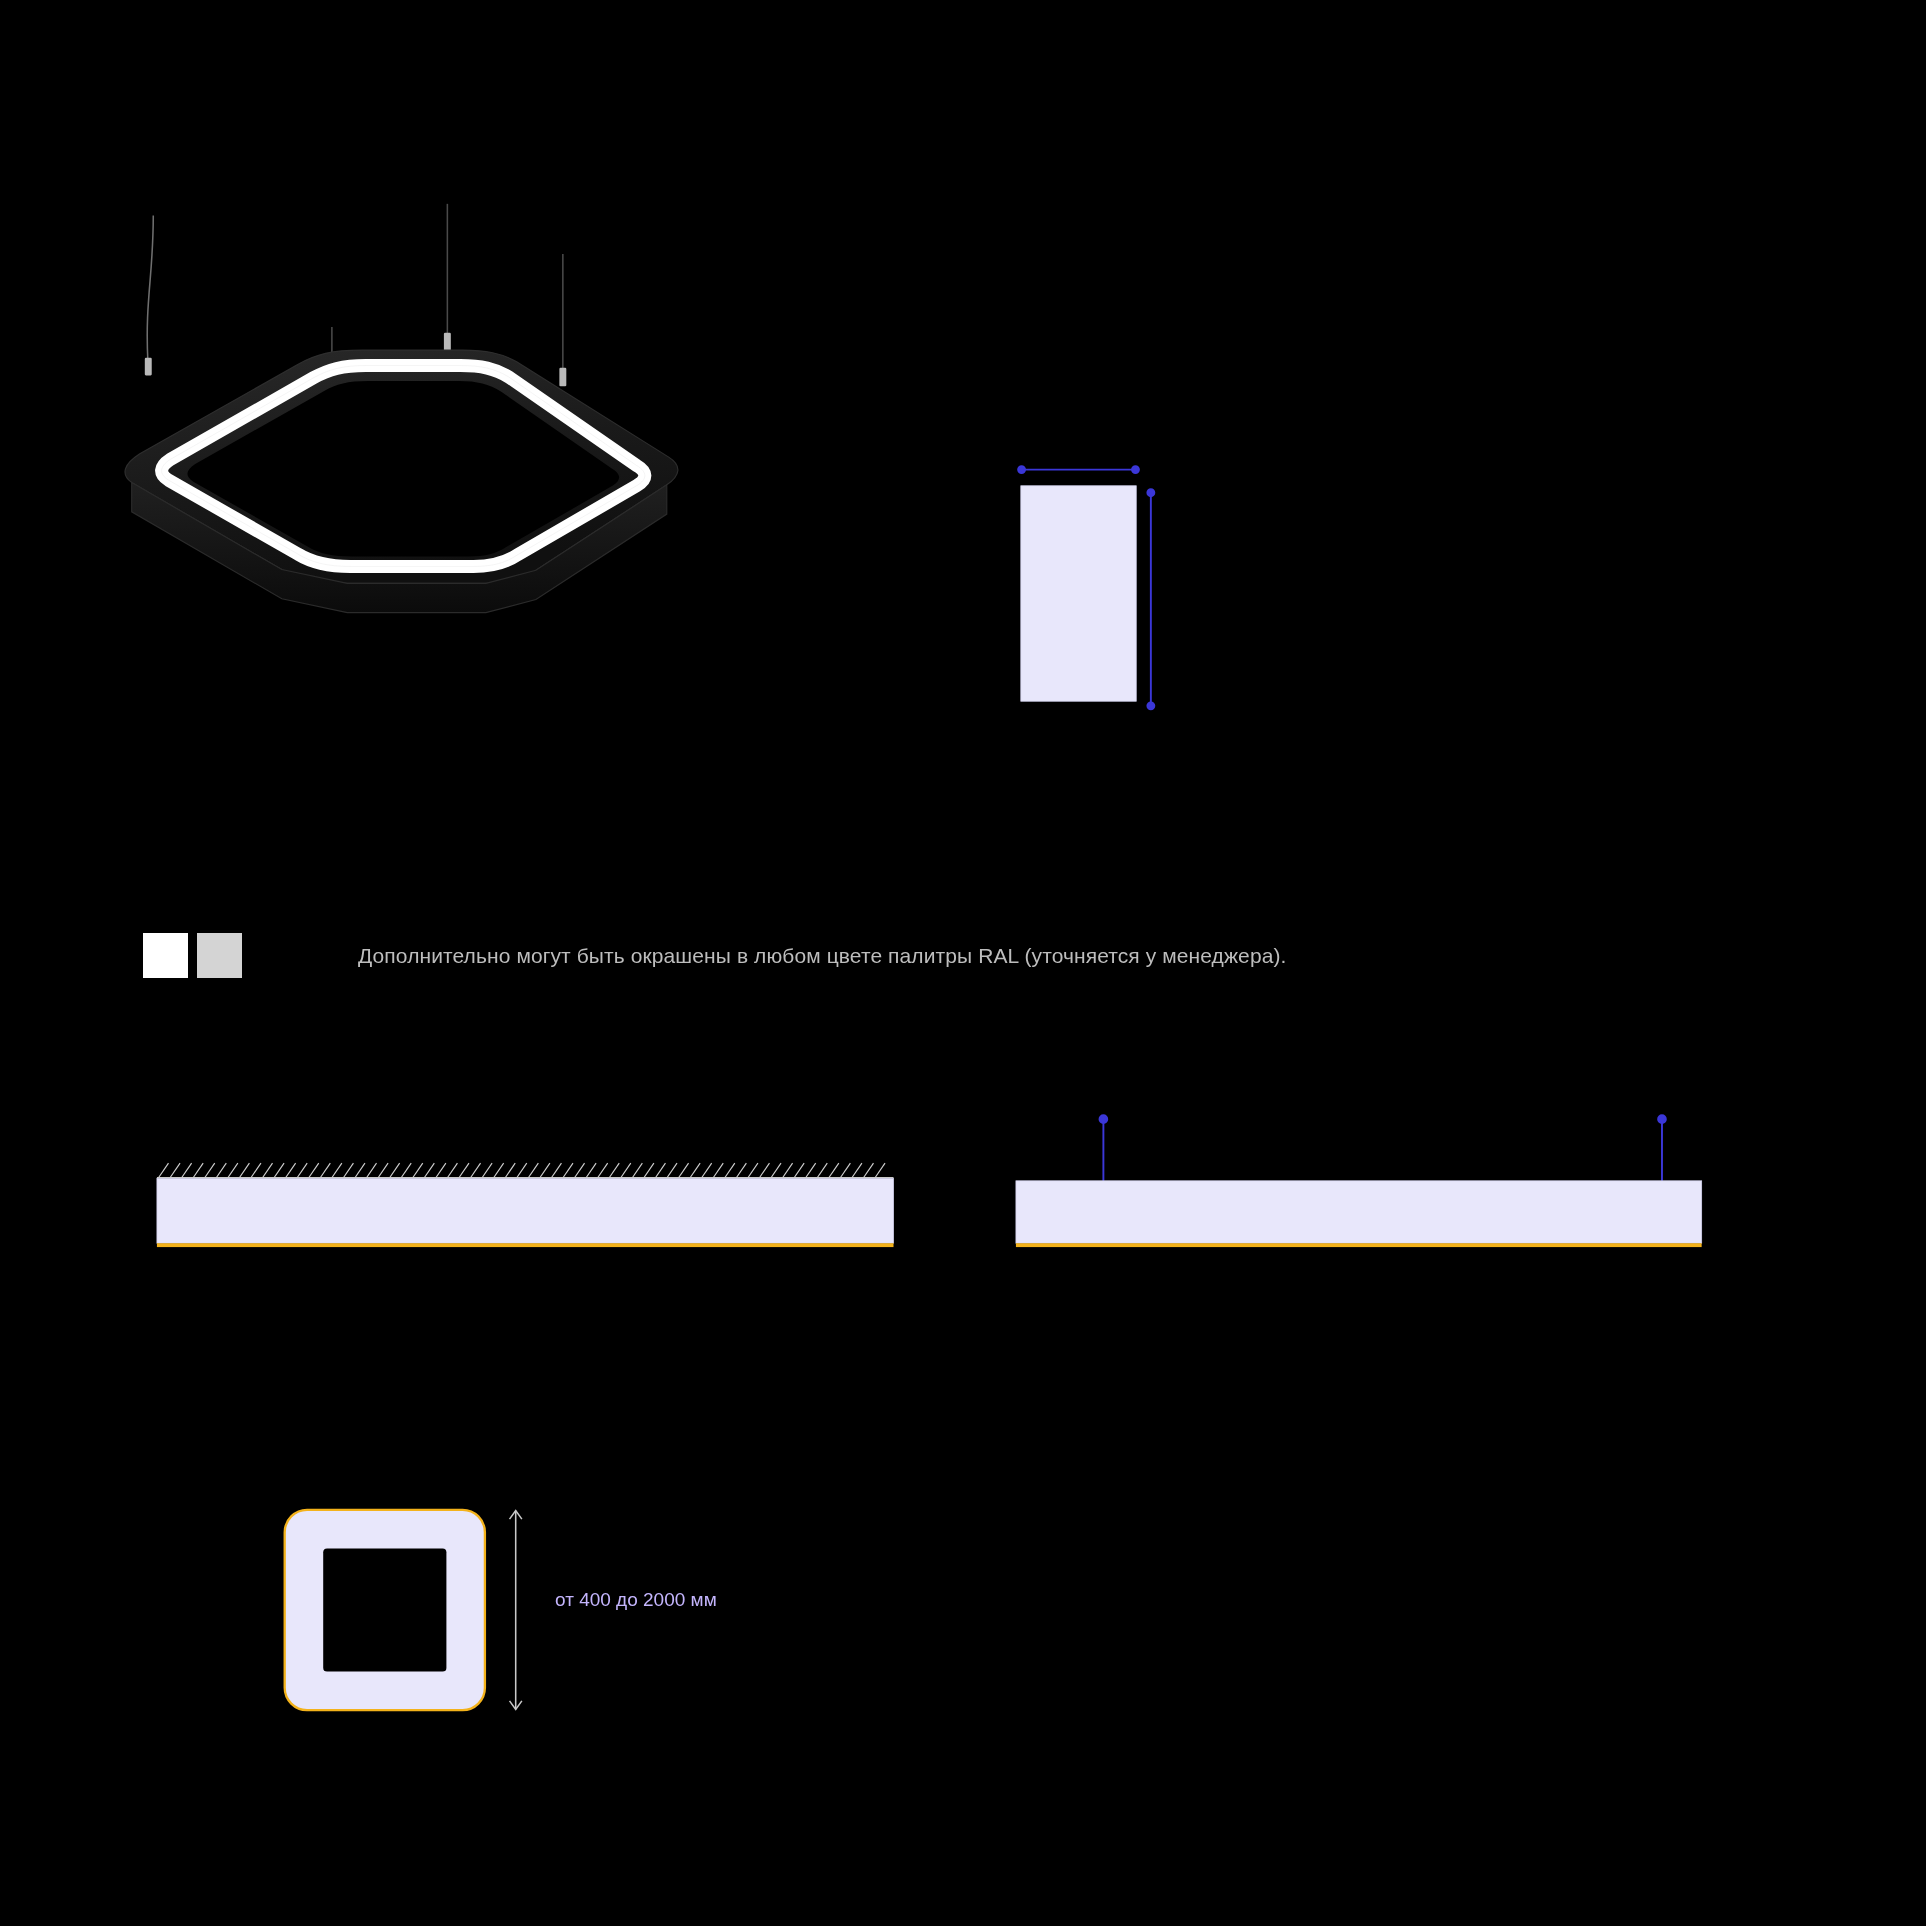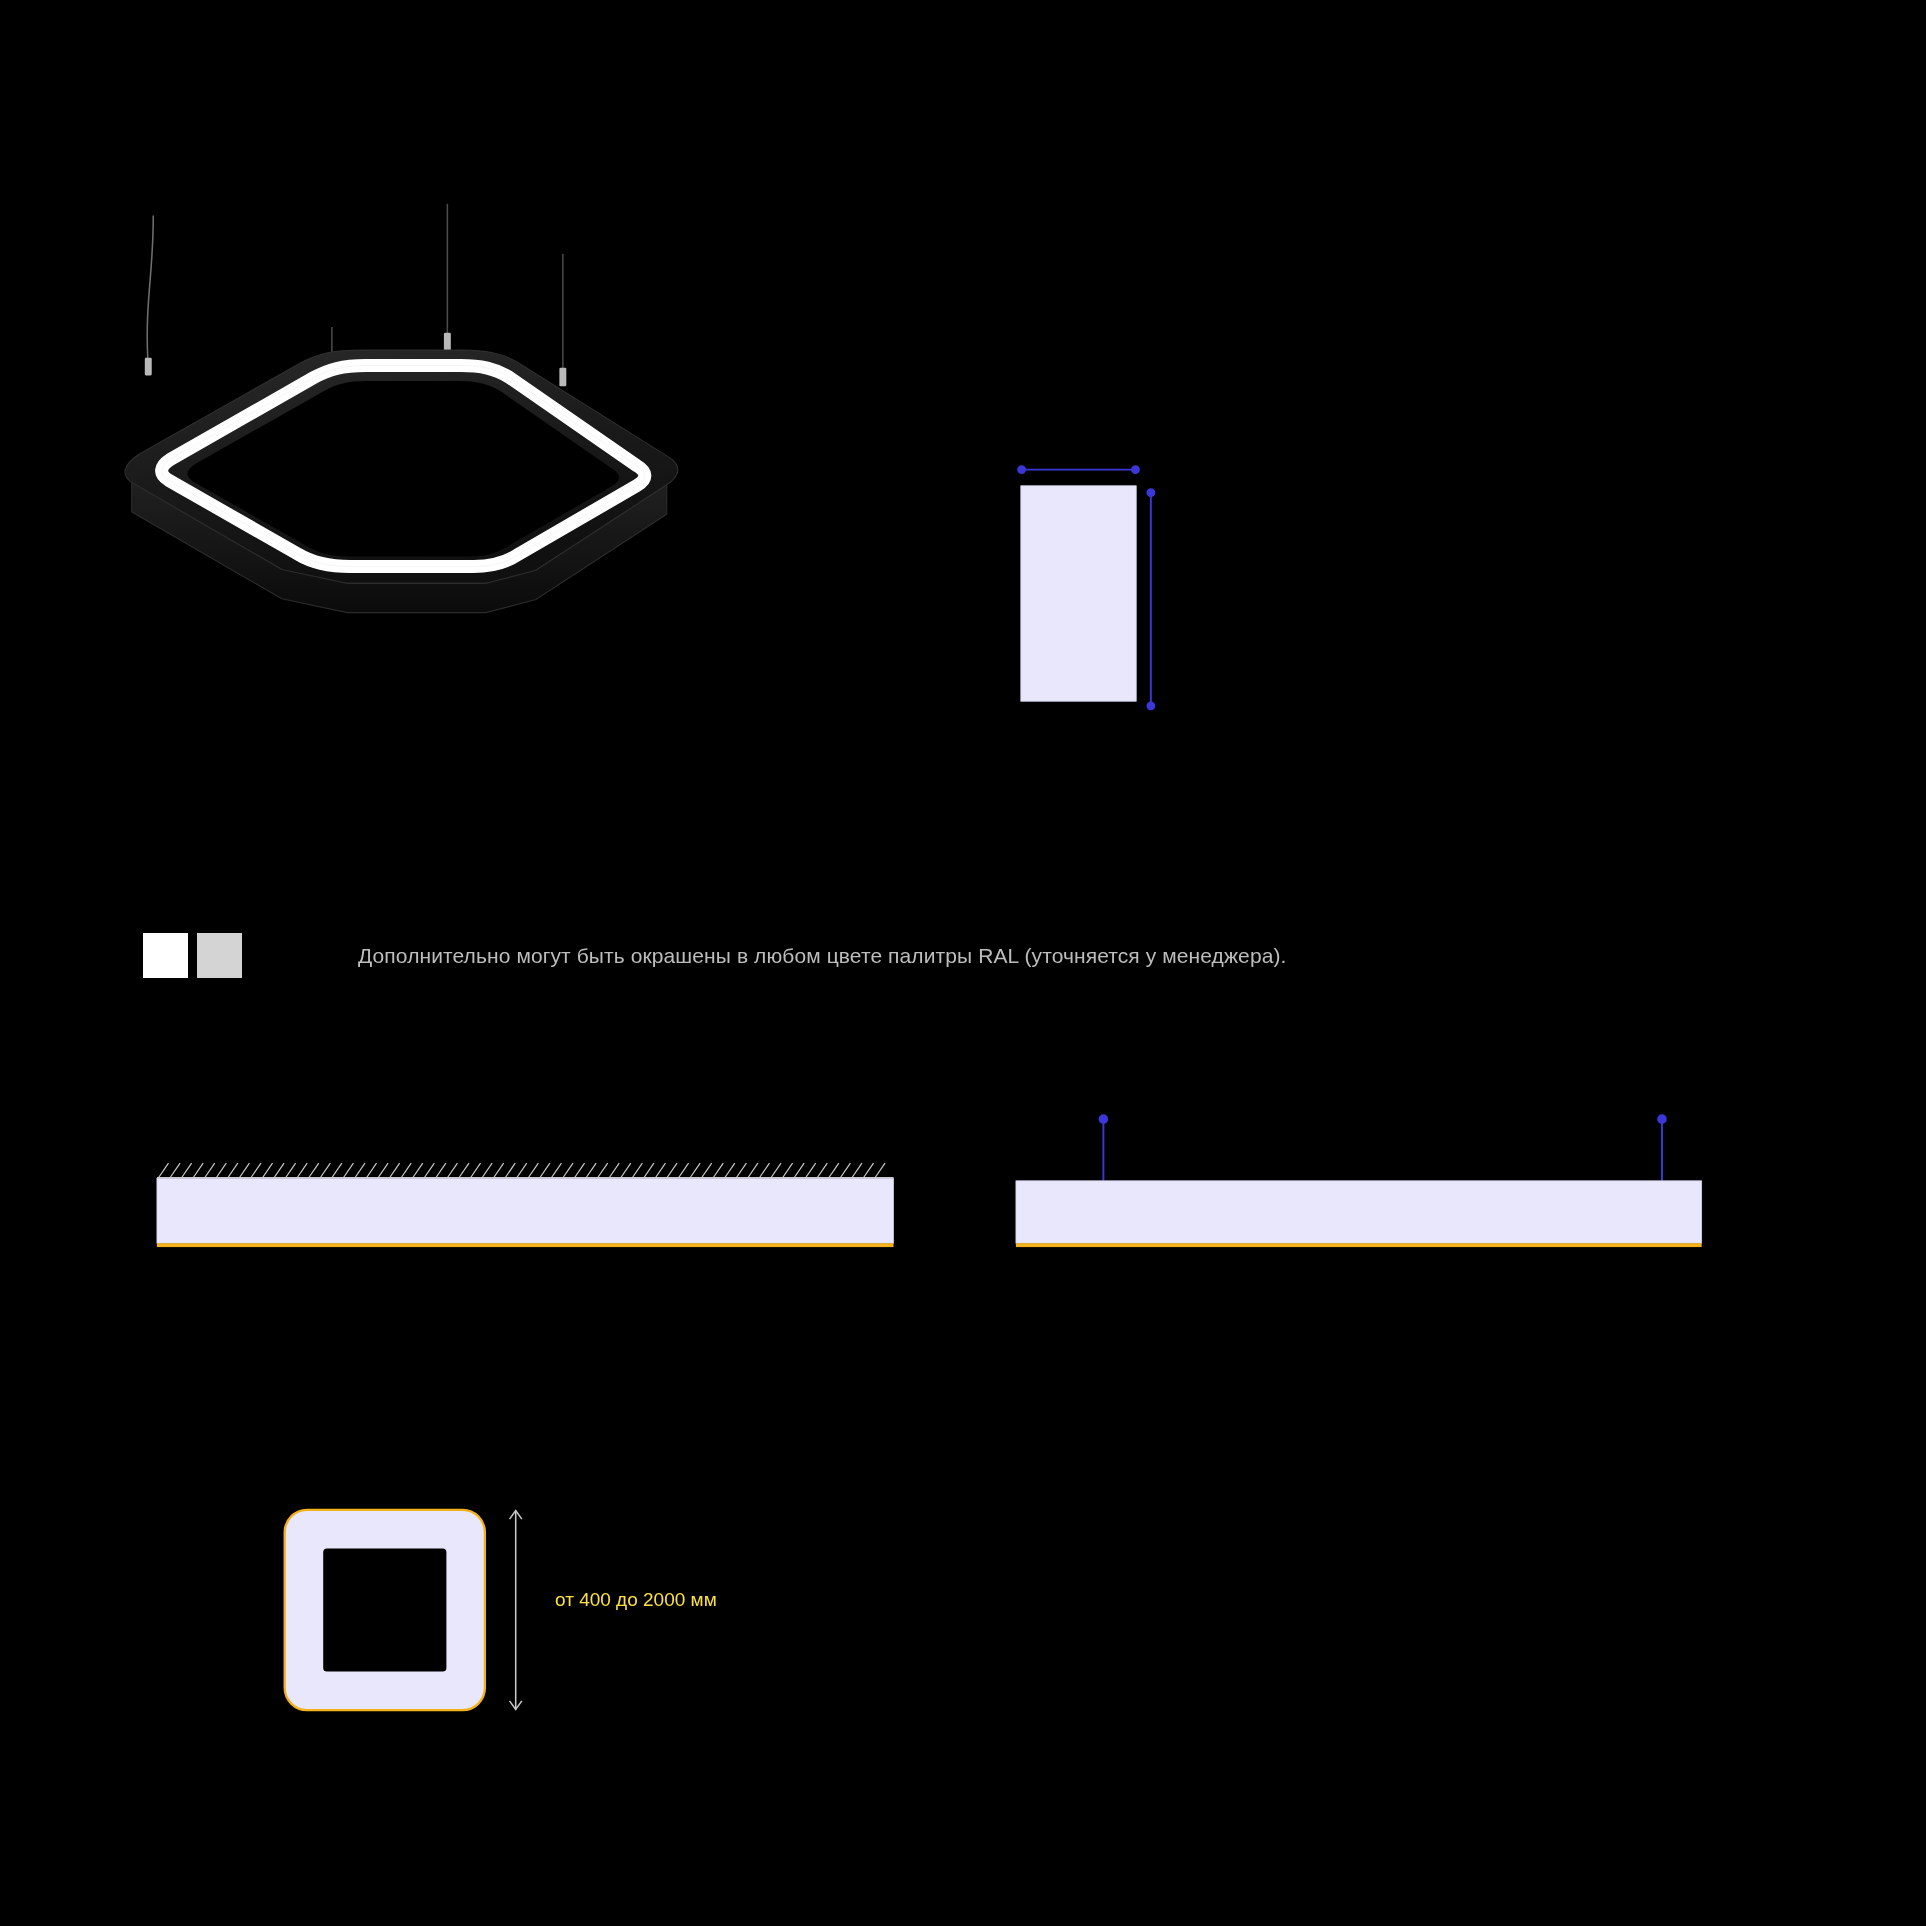--- a/index.html
+++ b/index.html
@@ -93,21 +93,21 @@
     top: 1502px;
     width: 385px;
     height: 216px;
   }
   .sizeblock svg { display: block; }
   .size-caption {
     position: absolute;
     left: 555px;
     top: 1589px;
     font-size: 19px;
-    color: #fde047;
+    color: #c4b5fd;
     white-space: nowrap;
   }
 </style>
 </head>
 <body>
 
 <div class="stage">
 
   <div class="hero">
     <svg width="809" height="562" viewBox="0 0 2100 1460" xmlns="http://www.w3.org/2000/svg">

